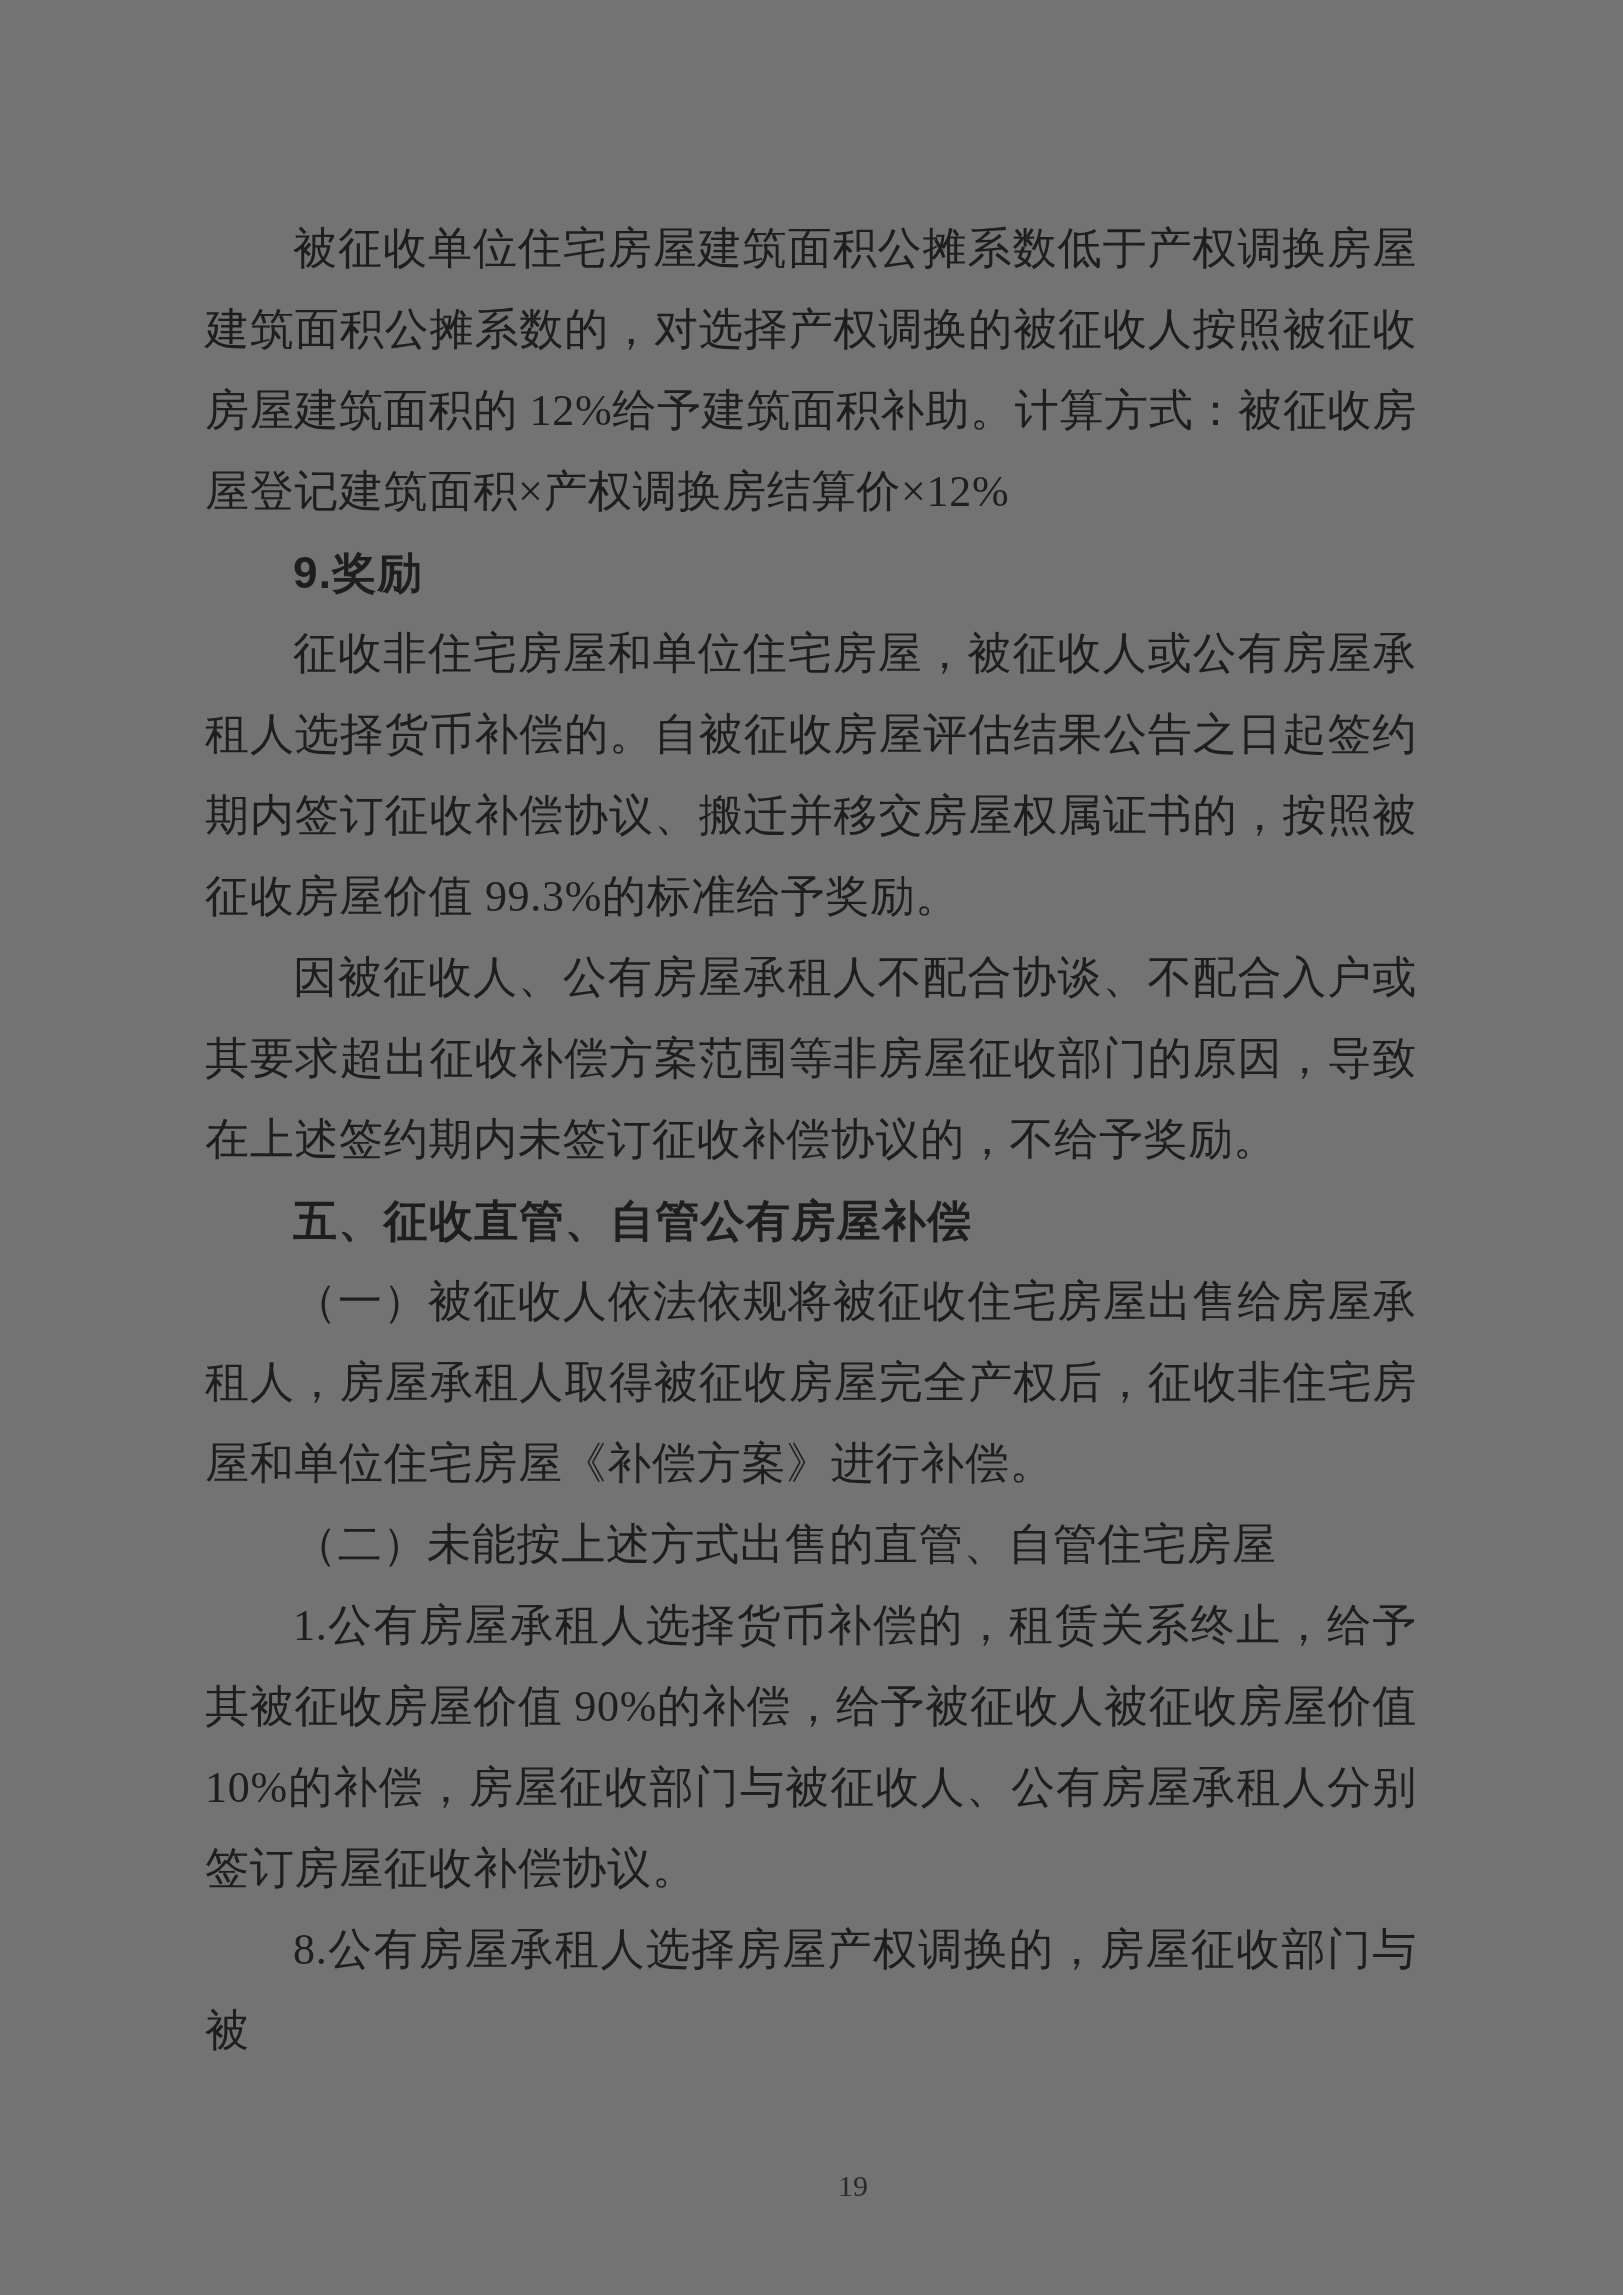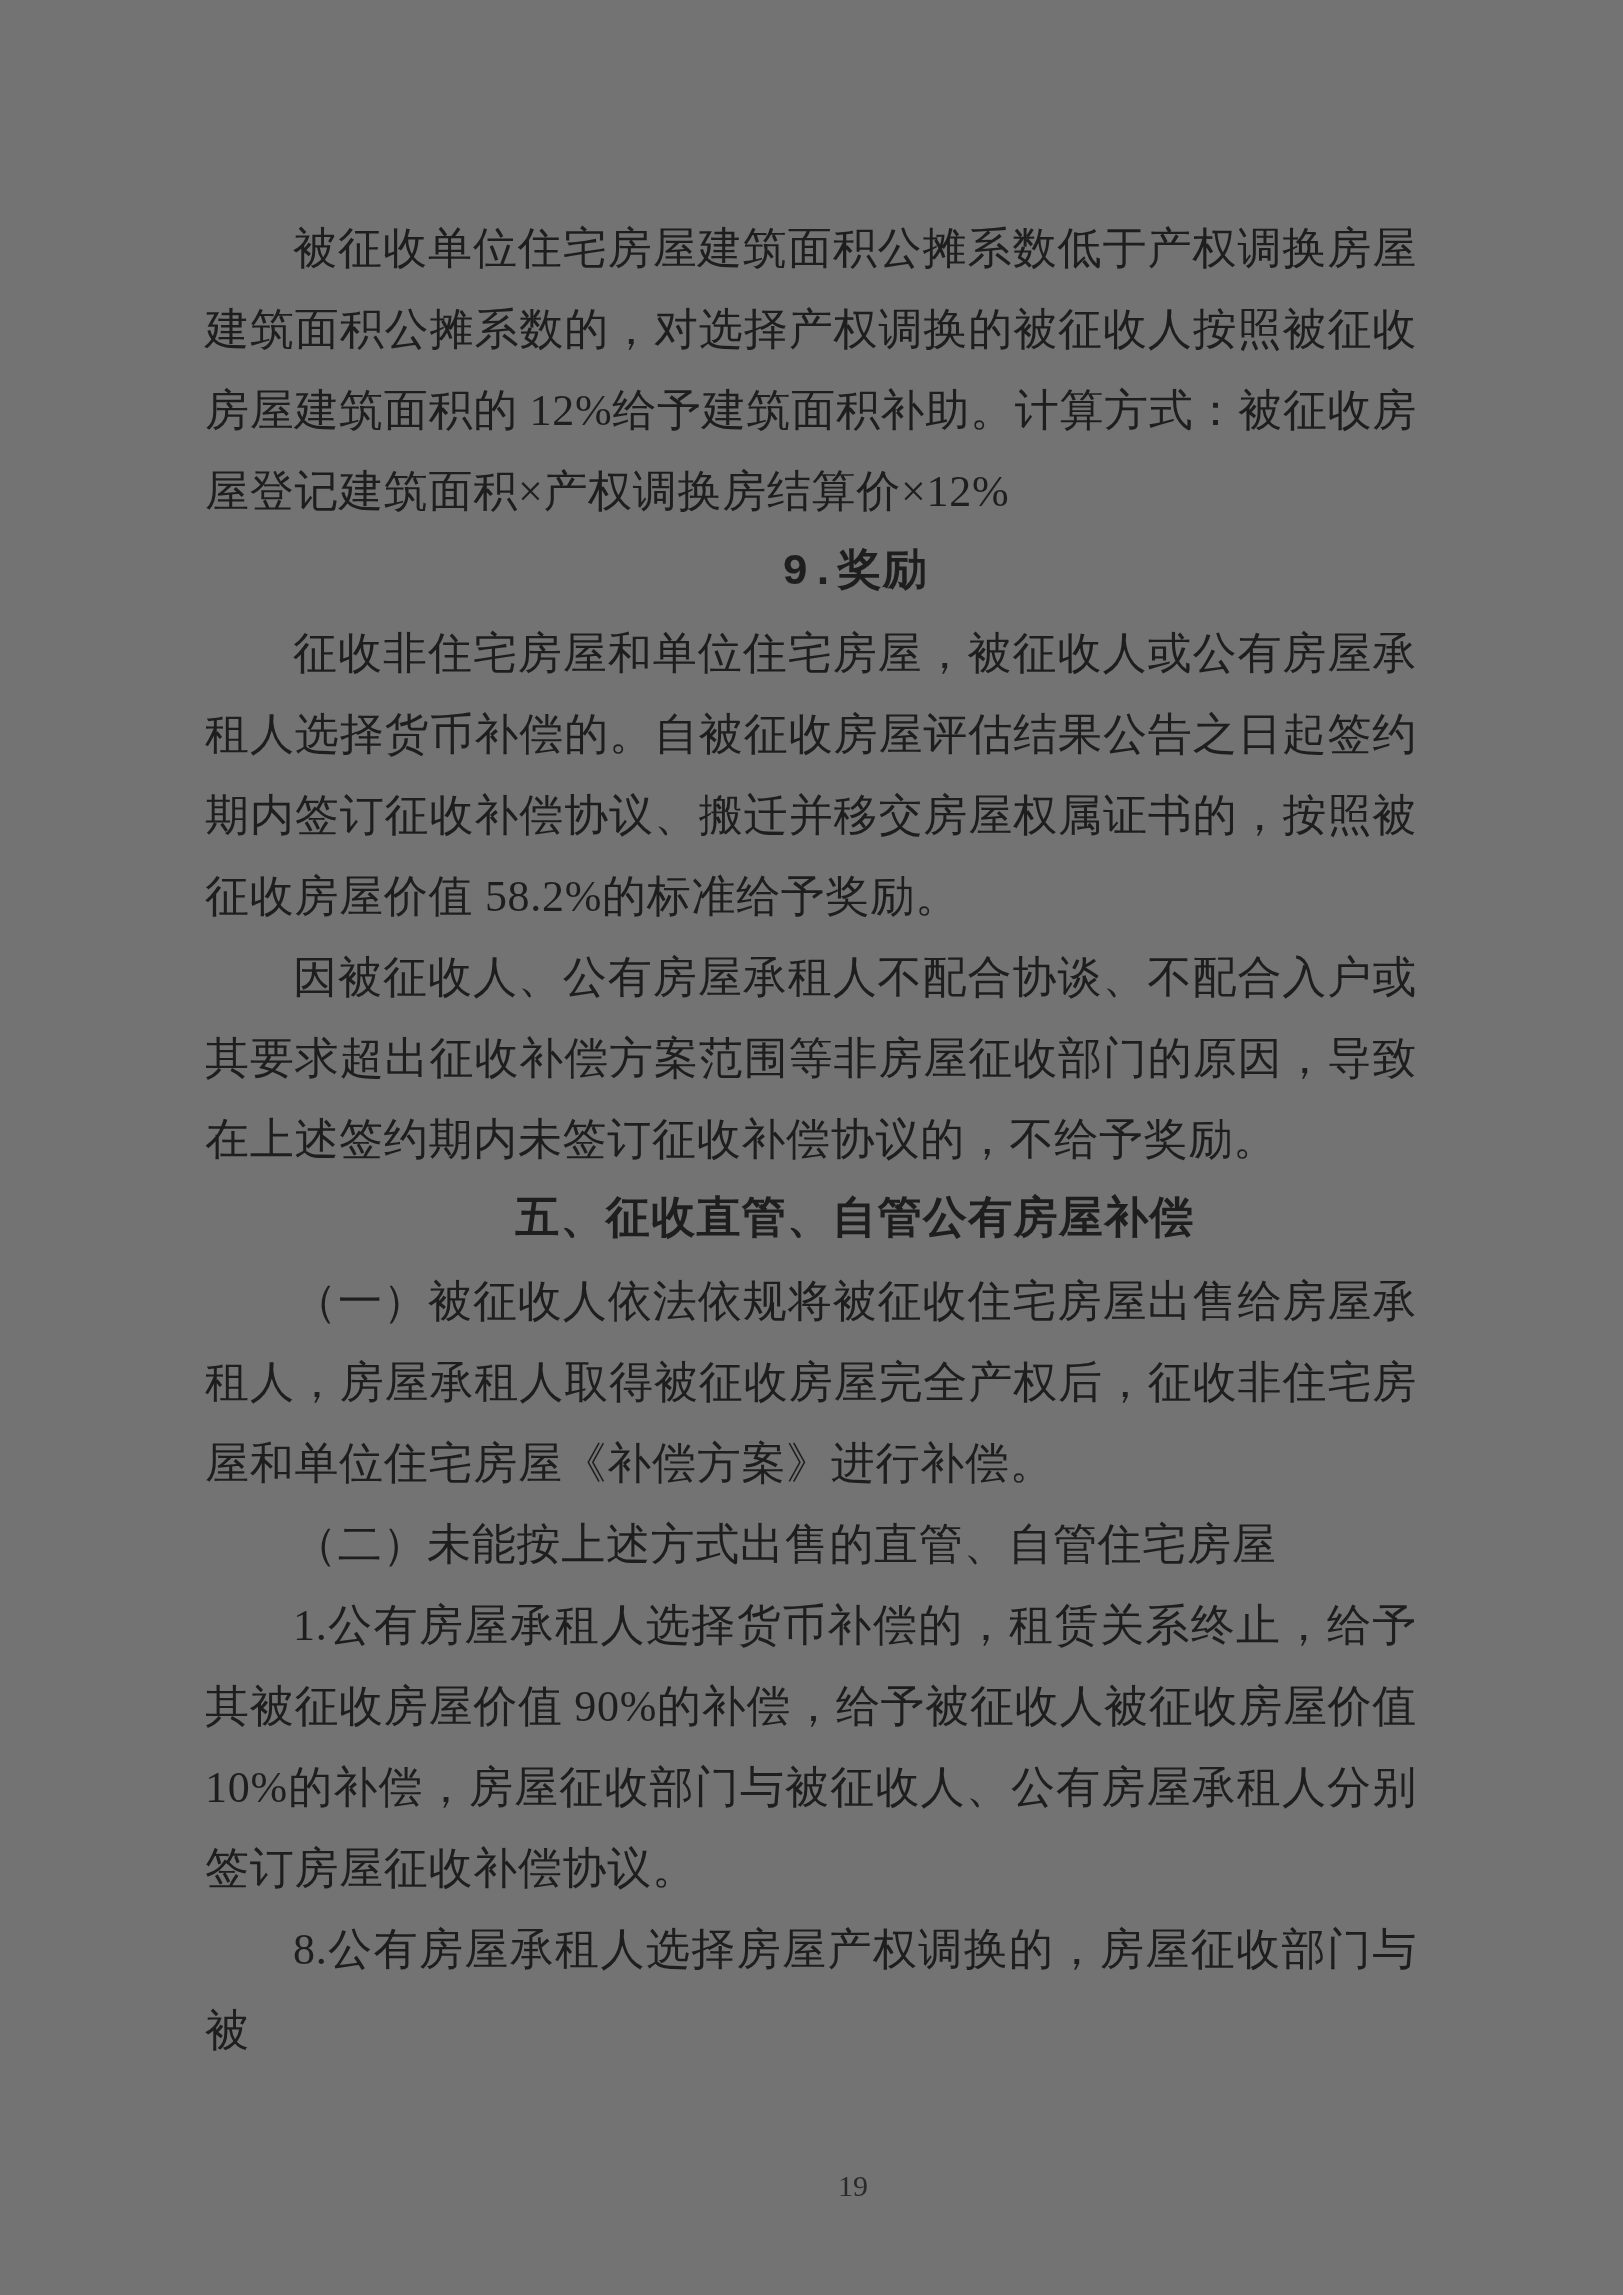--- a/index.html
+++ b/index.html
@@ -27,23 +27,23 @@
     margin: 0;
     font-size: 44px;
     line-height: 81px;
     text-align: justify;
     text-justify: inter-character;
     text-indent: 2em;
     letter-spacing: 0.7px;
     word-break: break-all;
   }
   .para.heading {
-    font-family: Liberation Mono, monospace;
+    font-family: Liberation Sans, sans-serif;
     font-weight: 700;
-    text-align: center;
+    text-align: left;
     letter-spacing: 1.3px;
   }
   .page-number {
     position: absolute;
     top: 2135px;
     left: 50%;
     transform: translateX(-50%);
     margin-left: 31px;
     font-size: 30px;
     line-height: 37px;
@@ -52,21 +52,21 @@
     margin-top: 32px;
   }
 </style>
 </head>
 <body>
 
 <div class="page">
   <div class="text-block">
     <p class="para">被征收单位住宅房屋建筑面积公摊系数低于产权调换房屋建筑面积公摊系数的，对选择产权调换的被征收人按照被征收房屋建筑面积的 12%给予建筑面积补助。计算方式：被征收房屋登记建筑面积×产权调换房结算价×12%</p>
     <p class="para heading">9.奖励</p>
-    <p class="para">征收非住宅房屋和单位住宅房屋，被征收人或公有房屋承租人选择货币补偿的。自被征收房屋评估结果公告之日起签约期内签订征收补偿协议、搬迁并移交房屋权属证书的，按照被征收房屋价值 58.2%的标准给予奖励。</p>
+    <p class="para">征收非住宅房屋和单位住宅房屋，被征收人或公有房屋承租人选择货币补偿的。自被征收房屋评估结果公告之日起签约期内签订征收补偿协议、搬迁并移交房屋权属证书的，按照被征收房屋价值 99.3%的标准给予奖励。</p>
     <p class="para">因被征收人、公有房屋承租人不配合协谈、不配合入户或其要求超出征收补偿方案范围等非房屋征收部门的原因，导致在上述签约期内未签订征收补偿协议的，不给予奖励。</p>
     <p class="para heading">五、征收直管、自管公有房屋补偿</p>
     <p class="para">（一）被征收人依法依规将被征收住宅房屋出售给房屋承租人，房屋承租人取得被征收房屋完全产权后，征收非住宅房屋和单位住宅房屋《补偿方案》进行补偿。</p>
     <p class="para">（二）未能按上述方式出售的直管、自管住宅房屋</p>
     <p class="para">1.公有房屋承租人选择货币补偿的，租赁关系终止，给予其被征收房屋价值 90%的补偿，给予被征收人被征收房屋价值 10%的补偿，房屋征收部门与被征收人、公有房屋承租人分别签订房屋征收补偿协议。</p>
     <p class="para">8.公有房屋承租人选择房屋产权调换的，房屋征收部门与被</p>
   </div>
   <div class="page-number">19</div>
 </div>
 

